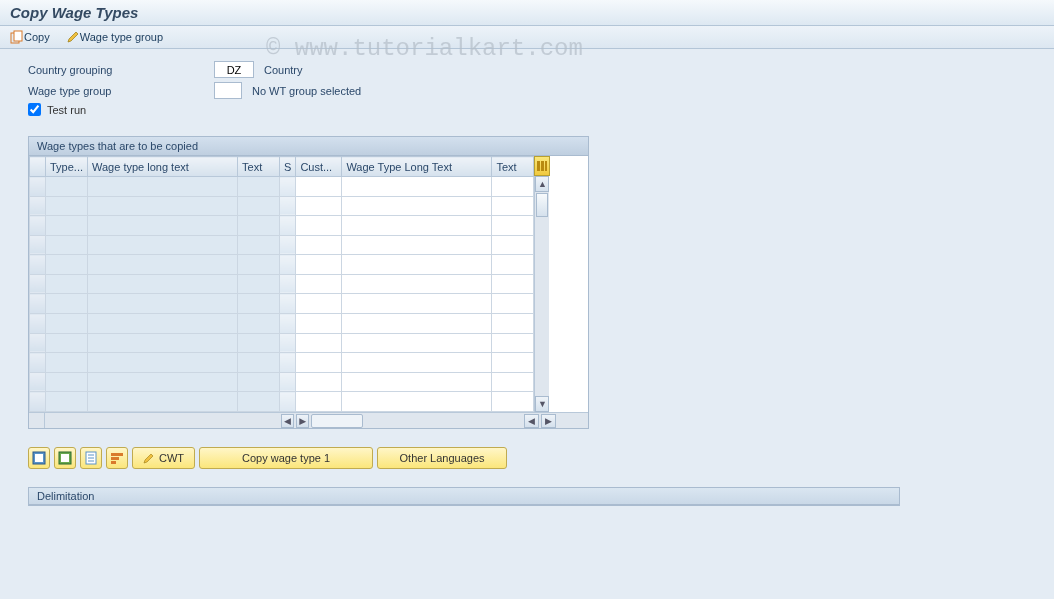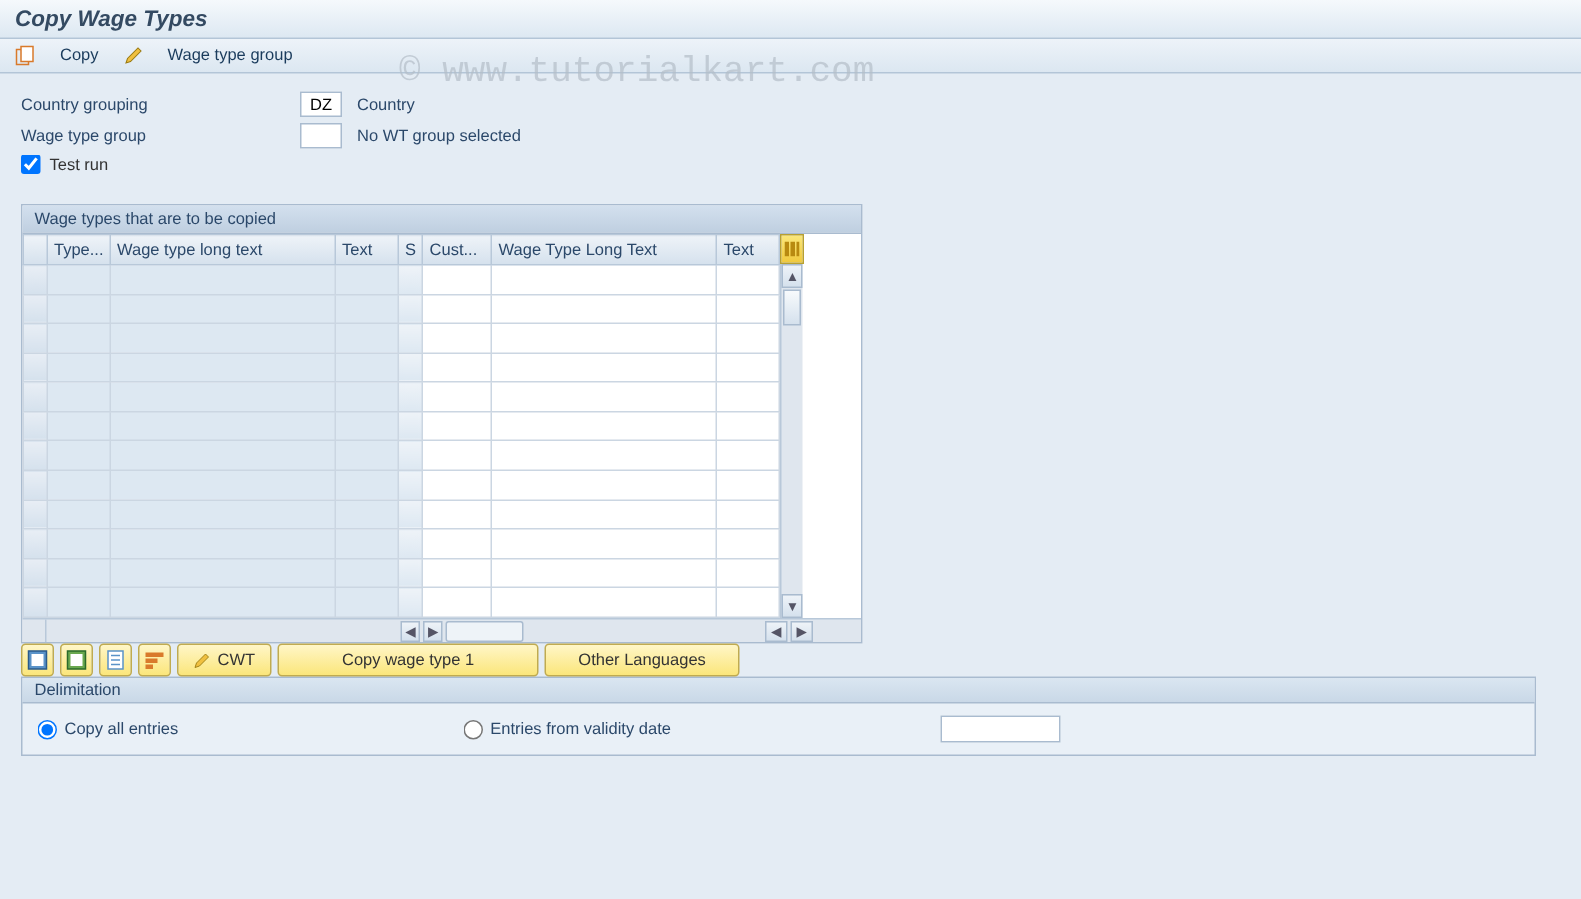--- a/index.html
+++ b/index.html
@@ -26,52 +26,52 @@
     background: linear-gradient(#edf3f9, #dce7f1);
     border-bottom: 1px solid #b3c5d7;
     padding: 4px 10px;
     display: flex;
     align-items: center;
     gap: 16px;
   }
   .toolbar-btn {
     display: flex;
     align-items: center;
-    gap: 16px;
+    gap: 0;
     cursor: pointer;
     color: #1a3b5c;
   }
   .icon-box { width: 14px; height: 14px; display: inline-flex; align-items: center; justify-content: center; }
   .watermark {
     position: absolute;
     left: 266px;
     top: 35px;
     color: rgba(180,190,200,0.7);
     font-size: 24px;
     pointer-events: none;
     z-index: 100;
     font-family: Liberation Mono, monospace;
   }
-  .content { padding: 12px 14px; }
+  .content { padding: 12px 28px; }
   .form-row {
     display: flex;
     align-items: center;
     margin-bottom: 4px;
     gap: 6px;
   }
   .form-label { width: 180px; color: #2b486a; }
   .form-input {
     border: 1px solid #a9bbcf;
     background: #fff;
     height: 17px;
     font-size: 11px;
     text-align: center;
     padding: 0 2px;
   }
-  .w-small { width: 28px; }
+  .w-small { width: 40px; }
   .w-empty { width: 28px; }
   .form-text { color: #2b486a; margin-left: 4px; }
   .checkbox-row { display: flex; align-items: center; gap: 6px; margin-top: 2px; }
   .checkbox-row input { width: 13px; height: 13px; }
 
   .table-block {
     margin-top: 20px;
     width: 561px;
     border: 1px solid #a9bbcf;
     background: #fff;
@@ -119,21 +119,21 @@
     display:flex;
     background:#dfe6ee;
     border-top:1px solid #b8c8d9;
     height:16px;
     align-items:stretch;
   }
   .h-btn { width:15px; height:14px; background: linear-gradient(#eef3f8,#d5e1ed); border:1px solid #a9bbcf; display:flex; align-items:center; justify-content:center; font-size:9px; color:#556; cursor:pointer;}
   .h-track { width:60px; height:14px; background:#eef3f8; border:1px solid #a9bbcf; border-radius:2px; }
 
   .button-row {
-    margin-top: 0;
+    margin-top: 18px;
     display: flex;
     align-items: center;
     gap: 4px;
   }
   .icon-btn {
     width: 22px; height: 22px;
     background: linear-gradient(#fff6c7,#fbe67b);
     border: 1px solid #c0ab50;
     border-radius: 3px;
     display:flex; align-items:center; justify-content:center;
@@ -147,22 +147,22 @@
     padding: 0 10px;
     display:flex; align-items:center;
     cursor:pointer;
     color:#333;
     gap:4px;
   }
   .wide1 { width: 174px; justify-content:center; }
   .wide2 { width: 130px; justify-content:center; }
 
   .group-box {
-    margin-top: 0;
-    width: 1010px;
+    margin-top: 18px;
+    width: 872px;
     border: 1px solid #a9bbcf;
     background: #e9f0f7;
   }
   .group-title {
     background: linear-gradient(#dae6f1,#c9d8e7);
     border-bottom: 1px solid #a9bbcf;
     padding: 2px 8px;
     color: #2b486a;
   }
   .group-body {
@@ -443,27 +443,14 @@
     <div class="text-btn wide1">
       <span>Copy wage type 1</span>
     </div>
     <div class="text-btn wide2">
       <span>Other Languages</span>
     </div>
   </div>
 
   <div class="group-box">
     <div class="group-title">Delimitation</div>
-    <div class="group-body">
-      <label class="radio-item">
-        <input type="radio" name="delim" checked="" style="">
-        <span>Copy all entries</span>
-      </label>
-      <div style="width:110px;"></div>
-      <label class="radio-item">
-        <input type="radio" name="delim" style="">
-        <span>Entries from validity date</span>
-      </label>
-      <div style="width:100px;"></div>
-      <input class="date-input" style="">
-    </div>
   </div>
 </div>
 
 </body></html>

